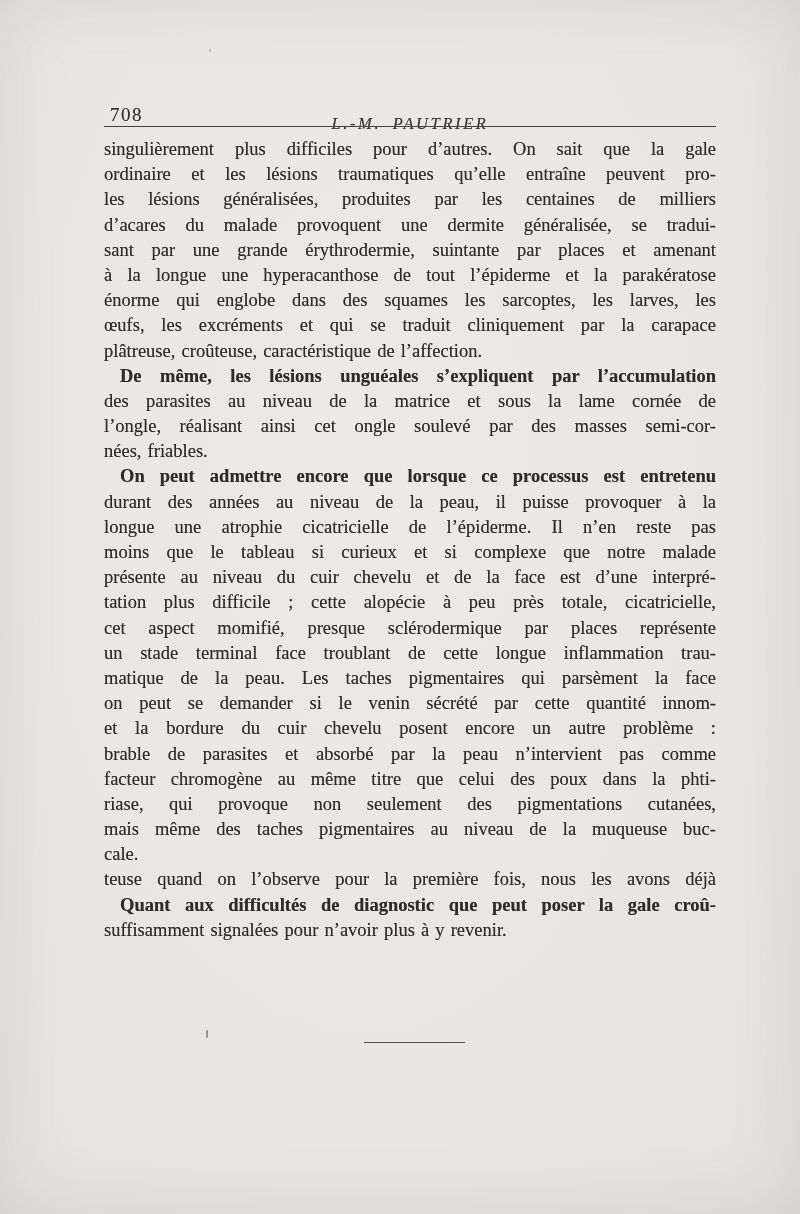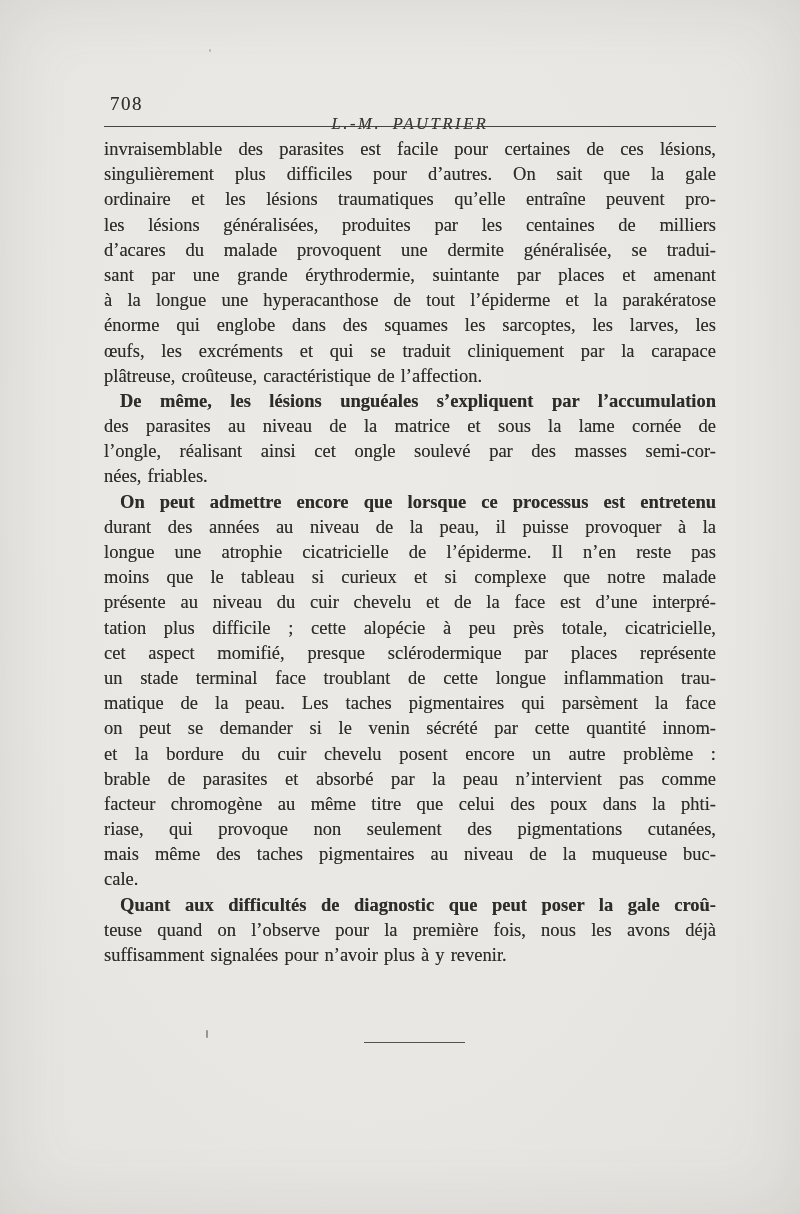--- a/index.html
+++ b/index.html
@@ -22,21 +22,21 @@
   .running-header {
     position: absolute;
     top: 93px;
     left: 104px;
     width: 612px;
     height: 24px;
   }
   .page-num {
     position: absolute;
     left: 6px;
-    top: 0;
+    top: 11px;
     font-size: 19px;
     letter-spacing: 1.5px;
     color: #343230;
     font-feature-settings: "onum" 1;
     text-shadow: 0 0 0.6px rgba(46,44,41,0.5);
   }
   .running-title {
     position: absolute;
     left: 50%;
     top: 1px;
@@ -116,21 +116,20 @@
 <div class="page">
 
   <header class="running-header">
     <span class="page-num">708</span>
     <span class="running-title">L.-M. PAUTRIER</span>
   </header>
 
   <div class="header-rule"></div>
 
   <main class="body-text">
-    <div class="line">invraisemblable des parasites est facile pour certaines de ces lésions,</div>
     <div class="line">singulièrement plus difficiles pour d’autres. On sait que la gale</div>
     <div class="line">ordinaire et les lésions traumatiques qu’elle entraîne peuvent pro-</div>
     <div class="line">les lésions généralisées, produites par les centaines de milliers</div>
     <div class="line">d’acares du malade provoquent une dermite généralisée, se tradui-</div>
     <div class="line">sant par une grande érythrodermie, suintante par places et amenant</div>
     <div class="line">à la longue une hyperacanthose de tout l’épiderme et la parakératose</div>
     <div class="line">énorme qui englobe dans des squames les sarcoptes, les larves, les</div>
     <div class="line">œufs, les excréments et qui se traduit cliniquement par la carapace</div>
     <div class="line end">plâtreuse, croûteuse, caractéristique de l’affection.</div>
     <div class="line start">De même, les lésions unguéales s’expliquent par l’accumulation</div>
@@ -146,22 +145,22 @@
     <div class="line">cet aspect momifié, presque sclérodermique par places représente</div>
     <div class="line">un stade terminal face troublant de cette longue inflammation trau-</div>
     <div class="line">matique de la peau. Les taches pigmentaires qui parsèment la face</div>
     <div class="line">on peut se demander si le venin sécrété par cette quantité innom-</div>
     <div class="line">et la bordure du cuir chevelu posent encore  un  autre problème :</div>
     <div class="line">brable de parasites et absorbé par la peau n’intervient pas comme</div>
     <div class="line">facteur chromogène au même titre que celui des poux dans la phti-</div>
     <div class="line">riase, qui provoque non seulement des pigmentations cutanées,</div>
     <div class="line">mais même des taches pigmentaires au niveau de la muqueuse buc-</div>
     <div class="line end">cale.</div>
+    <div class="line">teuse quand on l’observe pour la première fois, nous les avons déjà</div>
     <div class="line start">Quant aux difficultés de diagnostic que peut poser la gale croû-</div>
-    <div class="line">teuse quand on l’observe pour la première fois, nous les avons déjà</div>
     <div class="line end">suffisamment signalées pour n’avoir plus à y revenir.</div>
   </main>
 
   <div class="end-rule"></div>
 
   <div class="speck-1"></div>
   <div class="speck-2"></div>
 
 </div>
 

